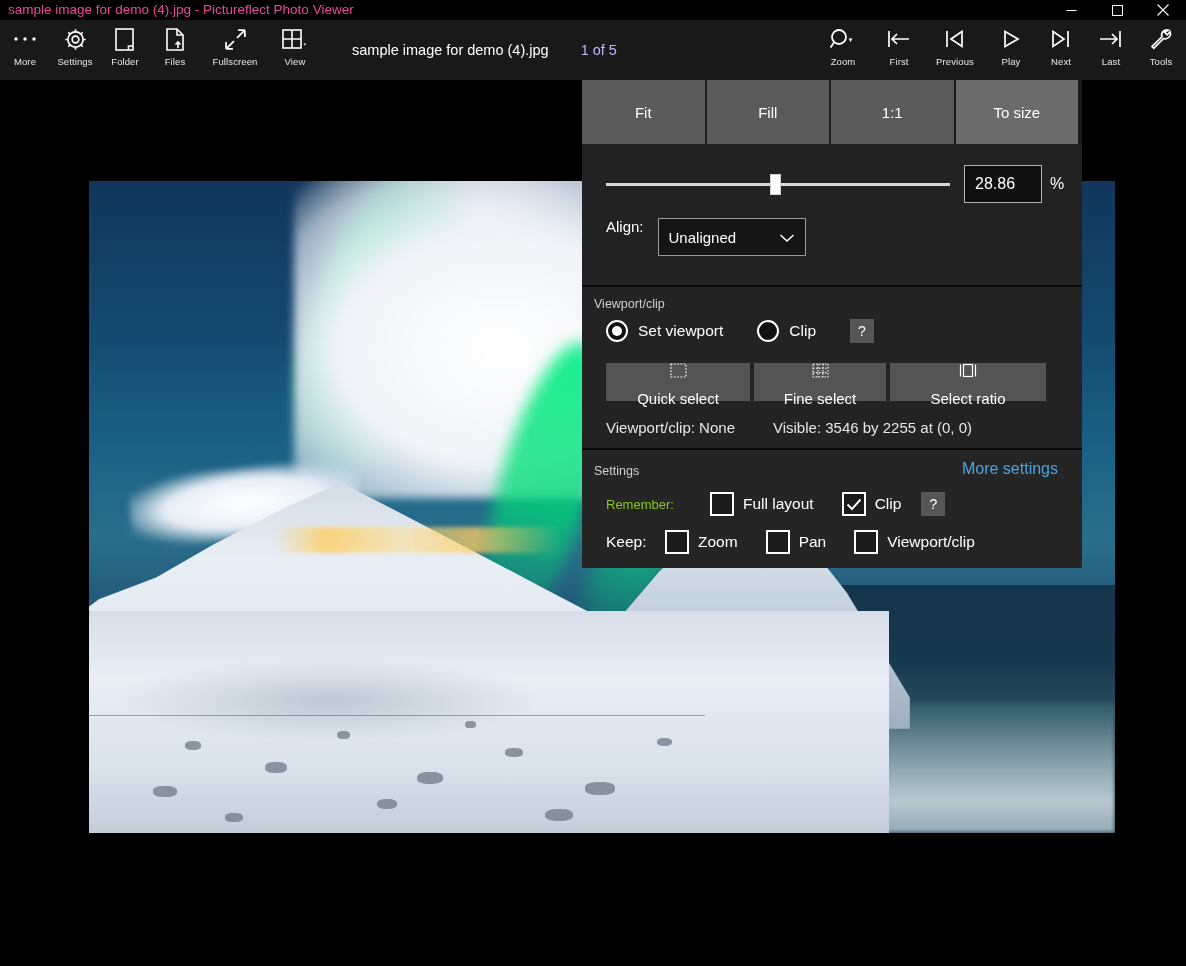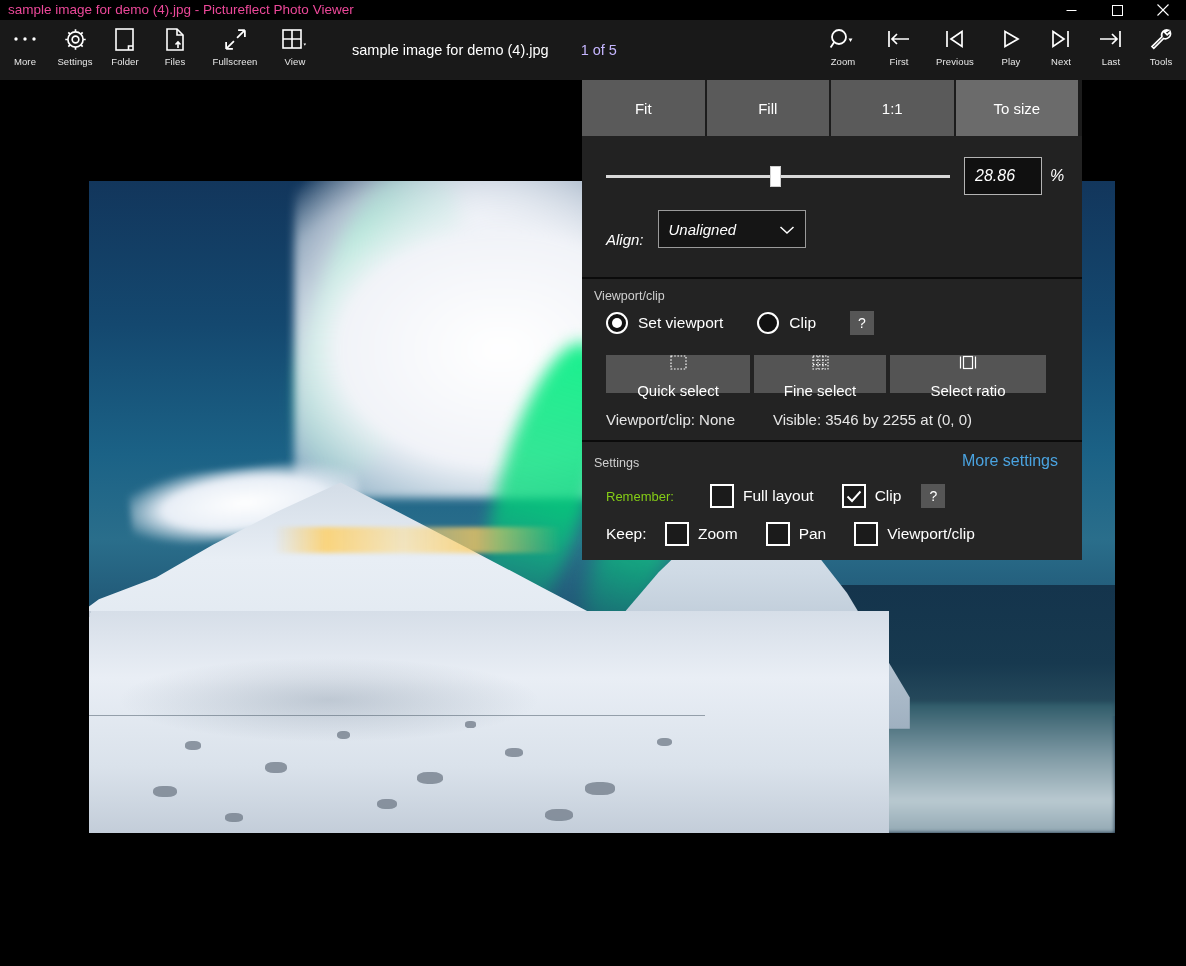--- a/index.html
+++ b/index.html
@@ -129,49 +129,49 @@
     filter: blur(2px);
   }
   .photo .fence {
     position:absolute; left:0; bottom:18%; width:60%; height:1px;
     background: rgba(70,85,100,.5);
   }
 
   
   .panel { position:absolute; left:582px; top:80px; width:500px; }
 
-  .zoomrow { display:flex; height:56px; background:#1c1c1c; }
+  .zoomrow { display:flex; height:64px; background:#1c1c1c; }
   .zbtn {
     flex:1; margin-right:2px; background:#5a5a5a; color:#ffffff;
     display:flex; align-items:center; justify-content:center;
     font-size:15px;
   }
   .zbtn:last-child { margin-right:4px; }
   .zbtn.selected { background:#6b6b6b; }
 
   .zoomctl {
-    background:#222222; padding:18px 0 16px 0; position:relative; height:141px;font-style:italic;
+    background:#222222; padding:18px 0 16px 0; position:relative; height:141px;
   }
   .sliderrow { display:flex; align-items:center; padding:0 0 0 24px; height:44px; }
   .slider { position:relative; width:344px; height:20px; }
   .slider .track {
     position:absolute; left:0; top:9px; width:344px; height:3px; background:#d8d8d8;
   }
   .slider .thumb {
     position:absolute; left:169px; top:0px; width:11px; height:21px;
     background:#ffffff; border:1px solid #cfcfcf;
   }
   .pctbox {
     margin-left:14px; width:78px; height:38px; background:#101010;
     border:1px solid #b3b3b3; color:#ffffff; font-size:16px;
     display:flex; align-items:center; padding-left:10px;
   }
   .pctsign { margin-left:8px; color:#ffffff; font-size:16px; }
 
-  .alignrow { display:flex; align-items:flex-end; padding:12px 0 0 24px; }
+  .alignrow { display:flex; align-items:flex-start; padding:12px 0 0 24px; }
   .alignrow .lab { color:#ffffff; font-size:15px; margin-right:14px; }
   .combo {
     width:148px; height:38px; background:#151515; border:1px solid #9a9a9a;
     color:#ffffff; font-size:15px; display:flex; align-items:center;
     padding:0 10px; justify-content:space-between;
   }
 
   .sep { height:2px; background:#0b0b0b; }
 
   .section { background:#232323; padding:10px 0 12px 0; }

